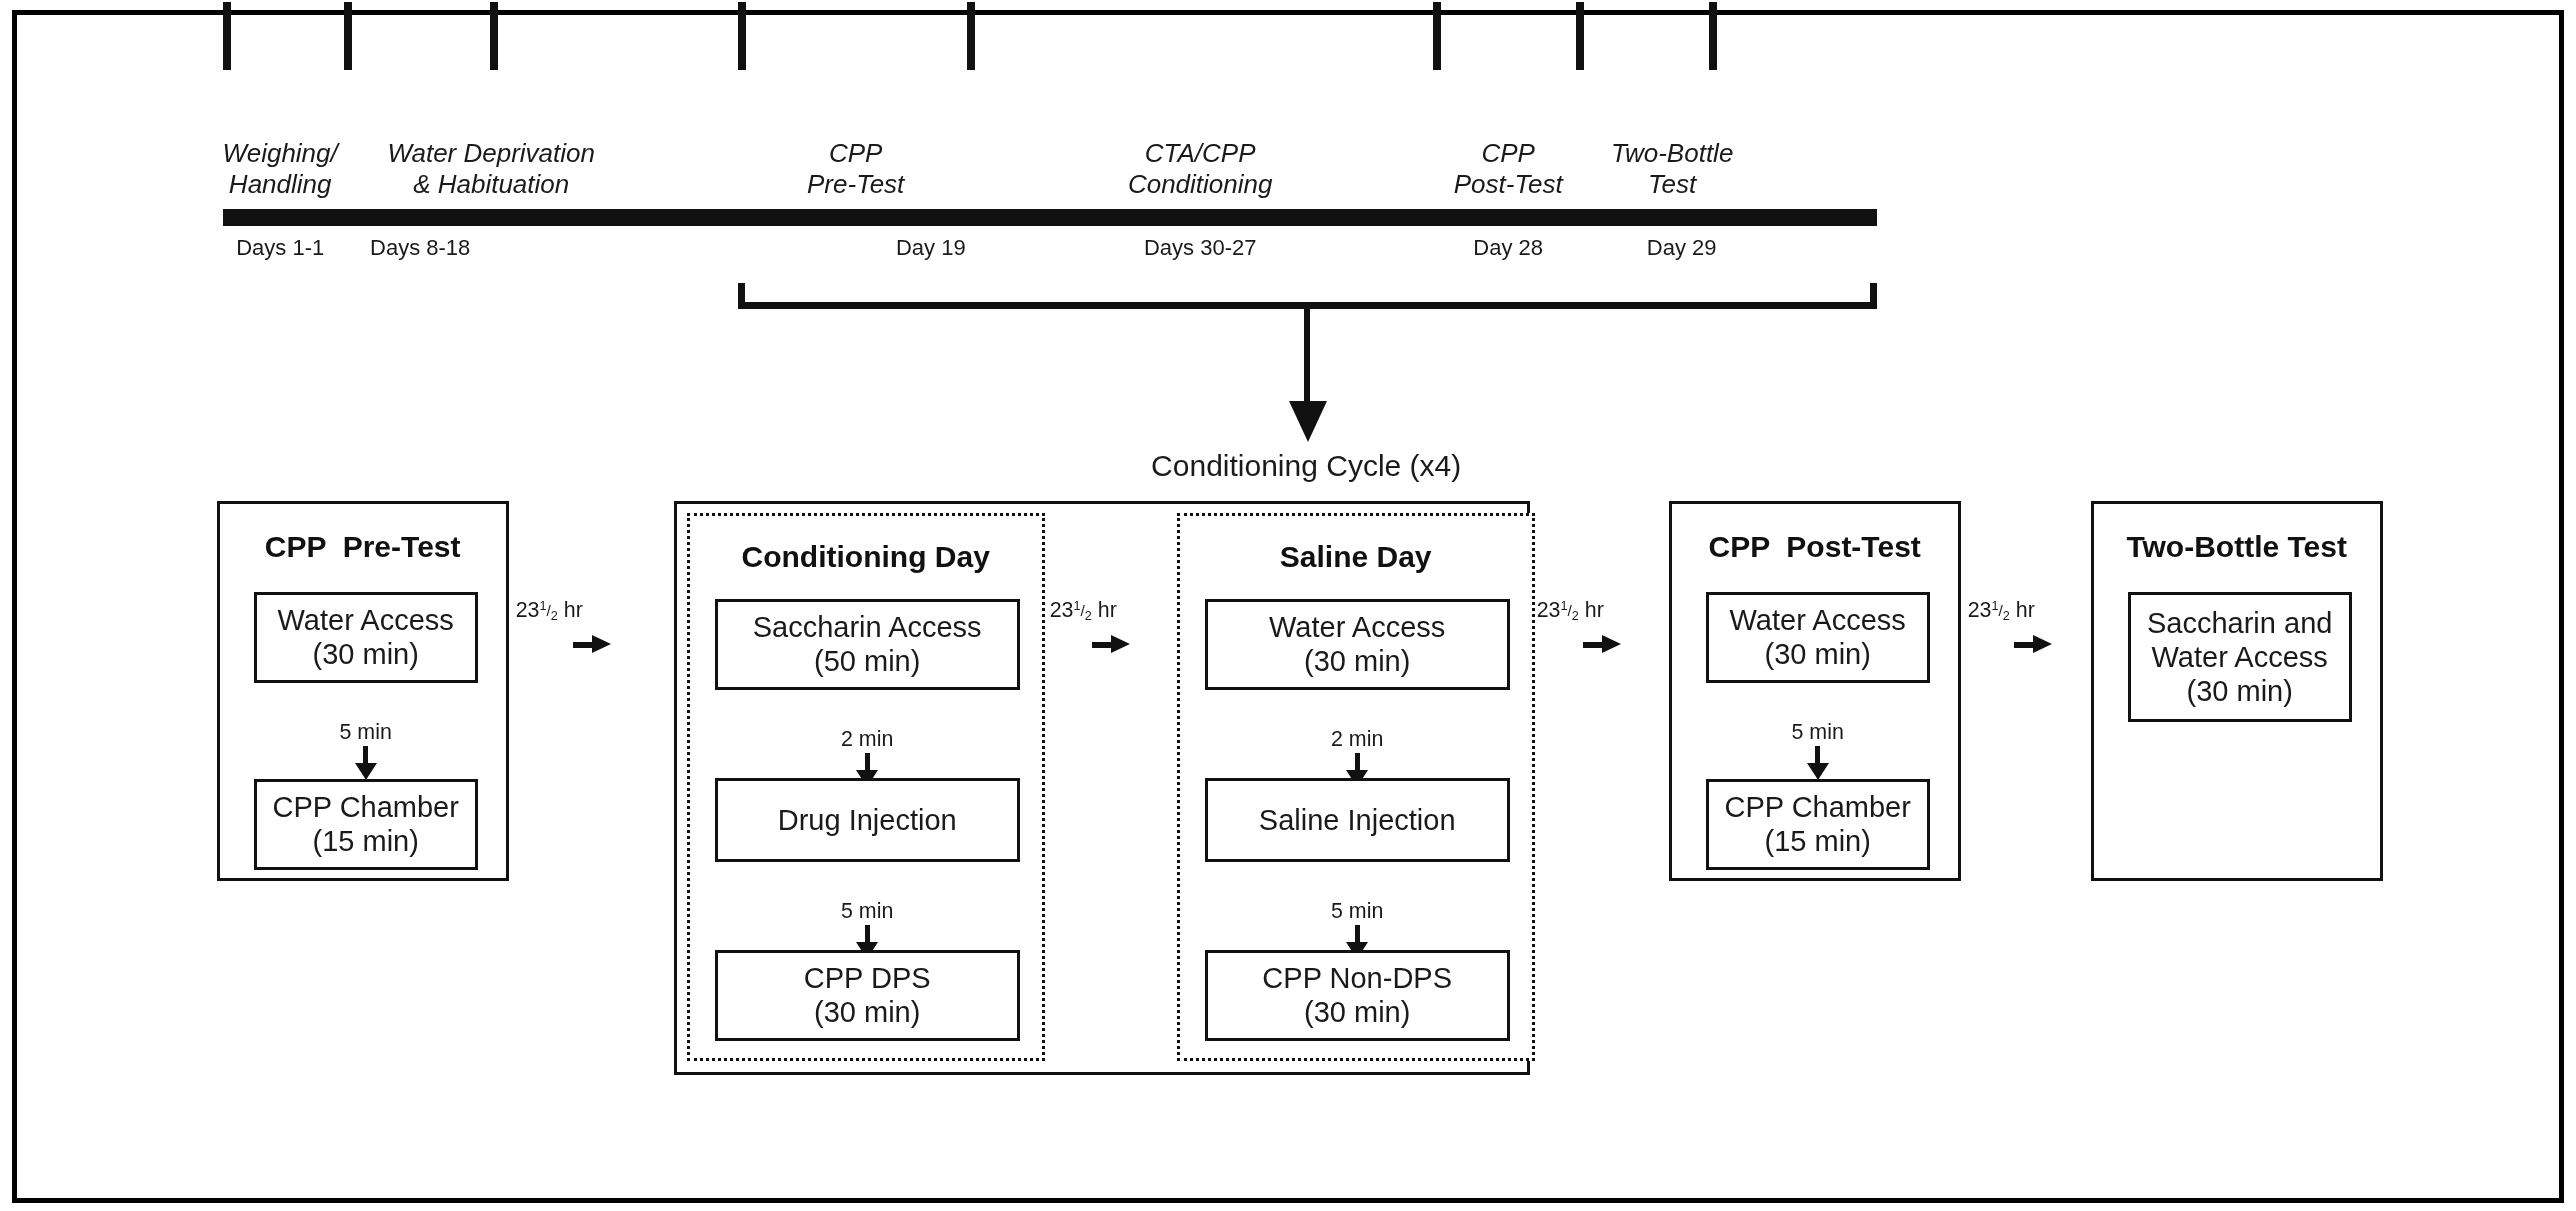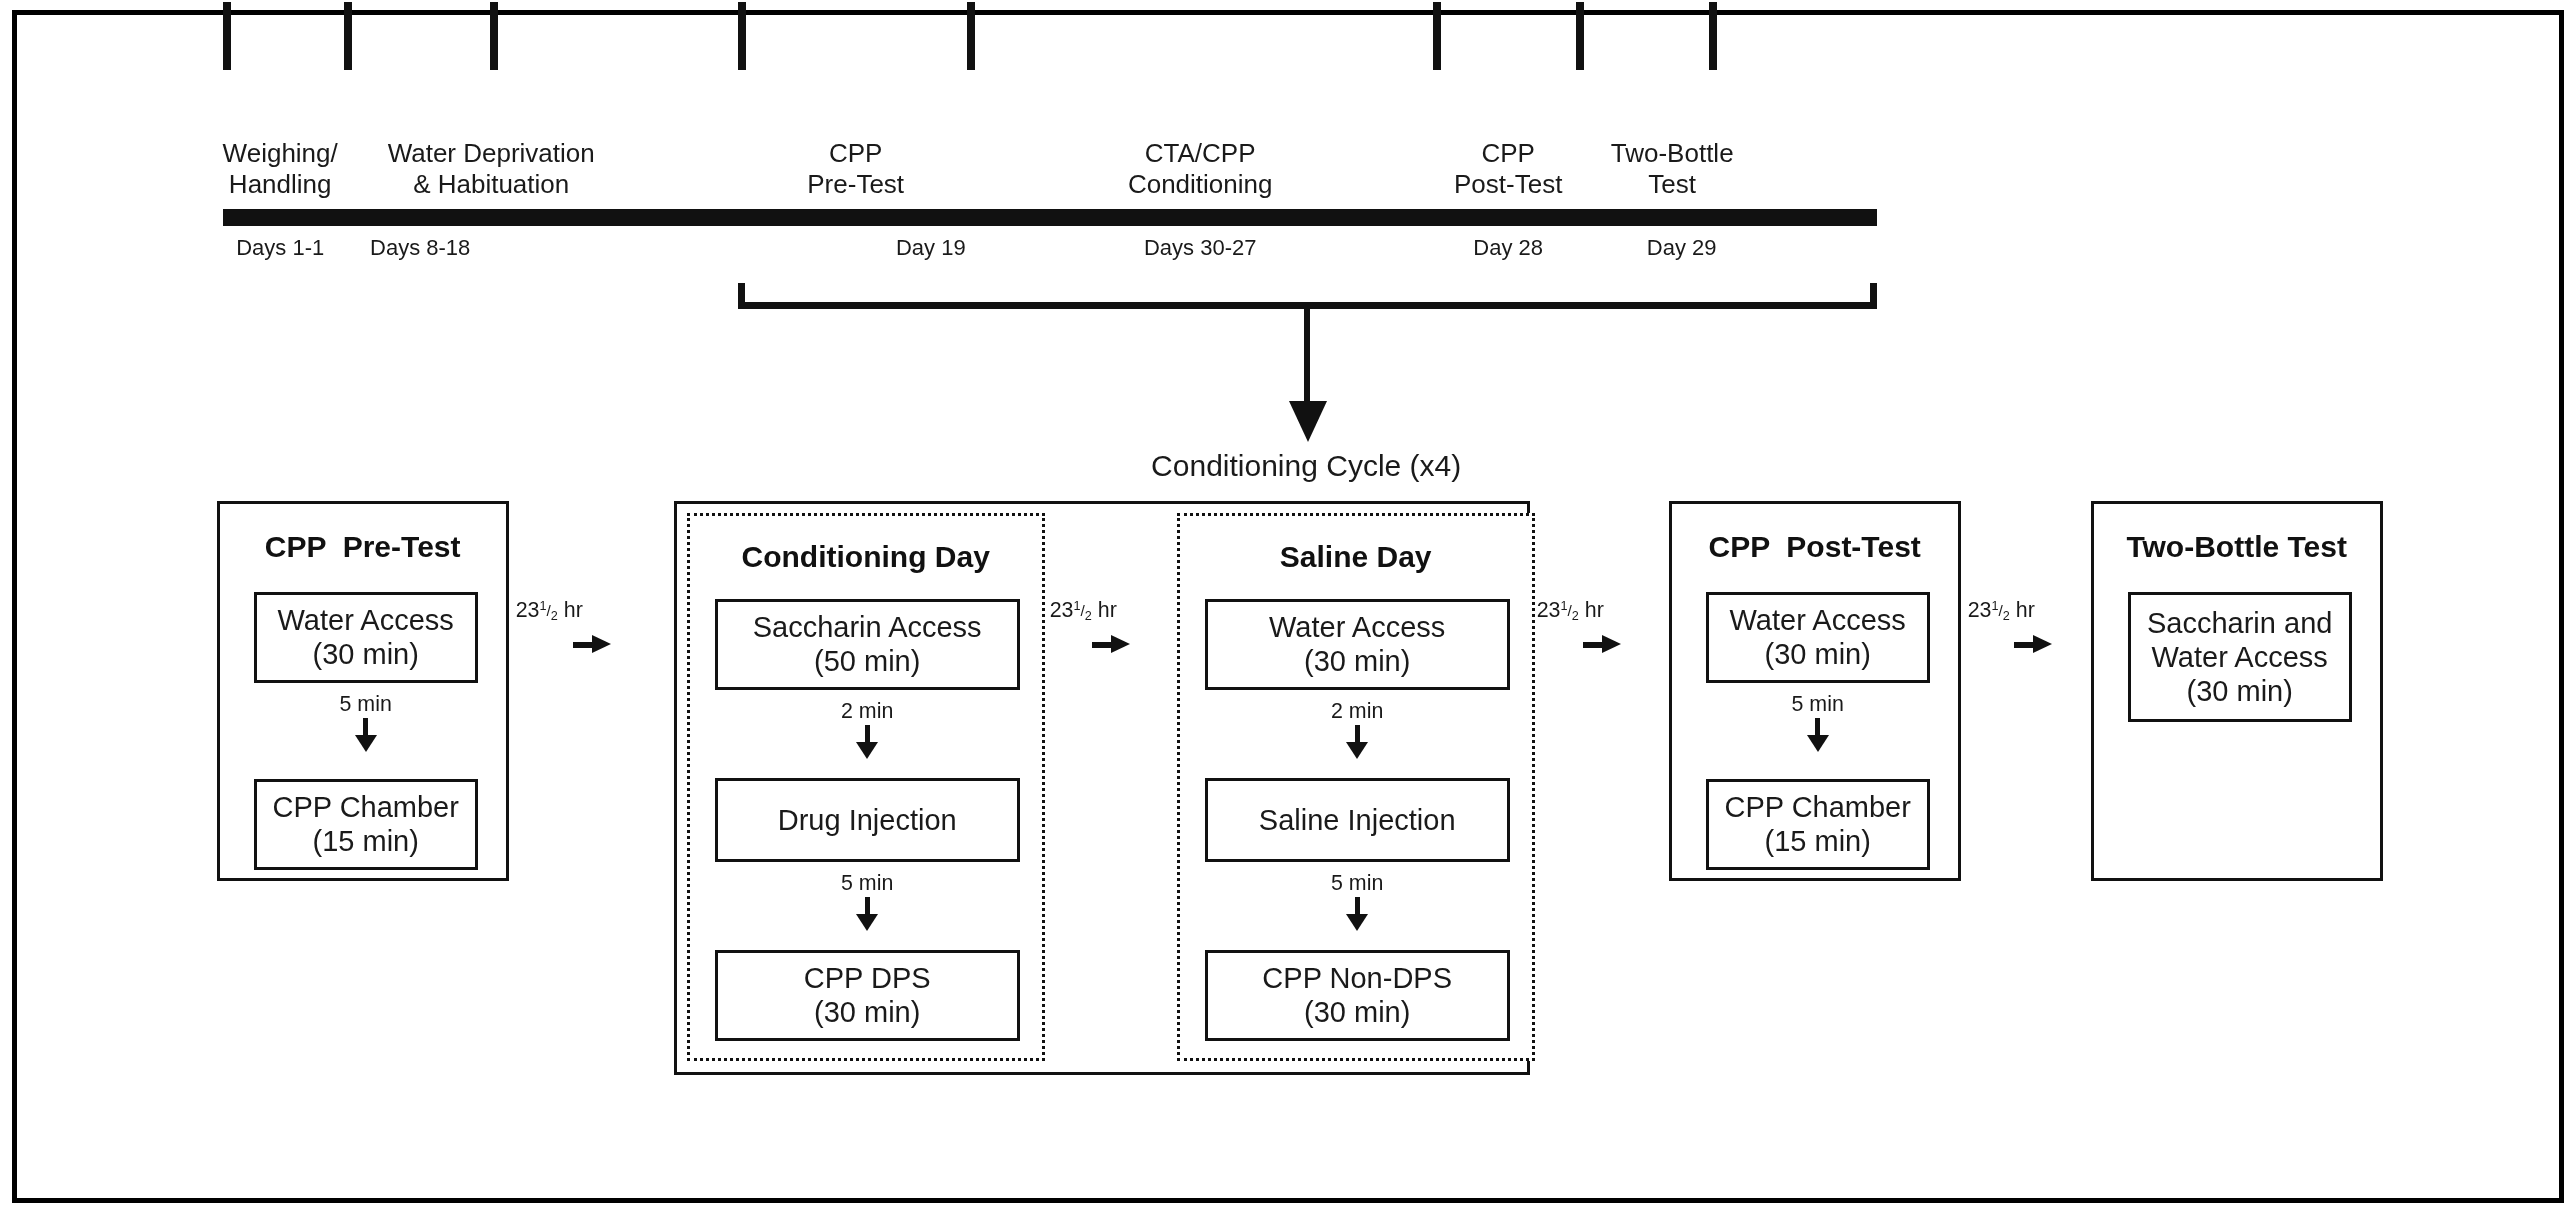--- a/index.html
+++ b/index.html
@@ -48,20 +48,21 @@
     height: 68px;
     background: #111111;
   }
   .tl-top-label {
     position: absolute;
     text-align: center;
     font-size: 26px;
     line-height: 31px;
     color: #1a1a1a;
     white-space: pre-line;
+    font-style: italic;
   }
   .tl-bot-label {
     position: absolute;
     text-align: center;
     font-size: 22px;
     line-height: 26px;
     color: #1a1a1a;
     white-space: nowrap;
   }
 
@@ -158,20 +159,21 @@
   
   .v-conn {
     position: absolute;
     text-align: center;
   }
   .v-conn .v-label {
     font-size: 21.4px;
     line-height: 25px;
     color: #1a1a1a;
     white-space: nowrap;
+    margin-top: 28px;
   }
   .v-conn .v-shaft {
     position: relative;
     margin: 1.3px auto 0 auto;
     width: 5.2px;
     height: 17px;
     background: #111111;
   }
   .v-conn .v-head {
     position: relative;

